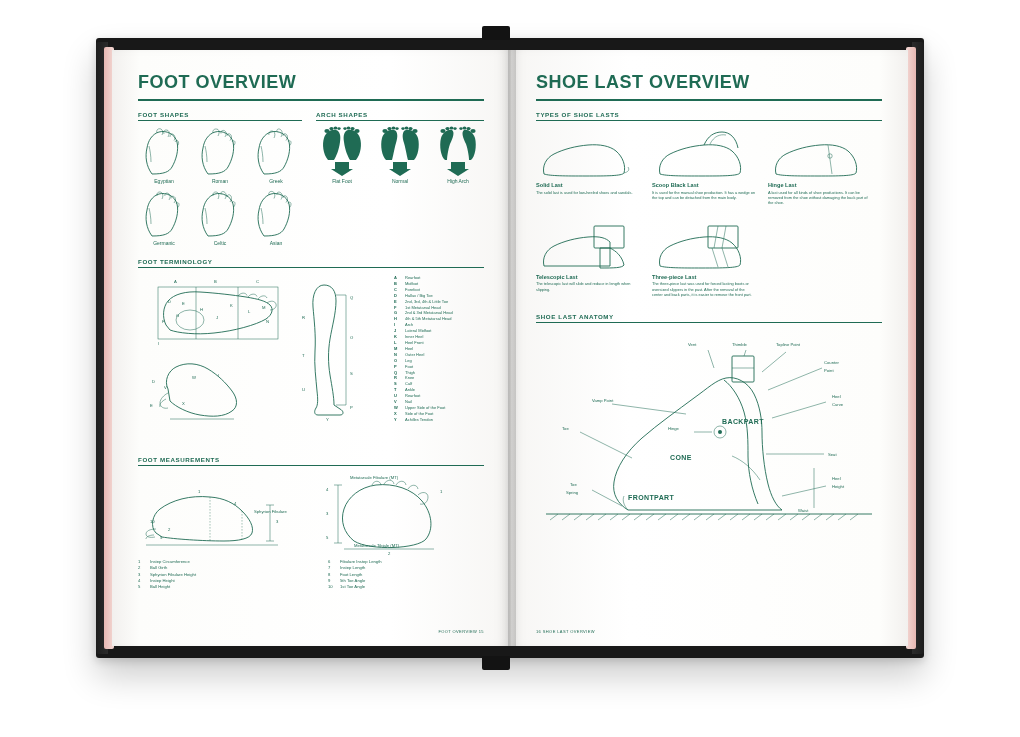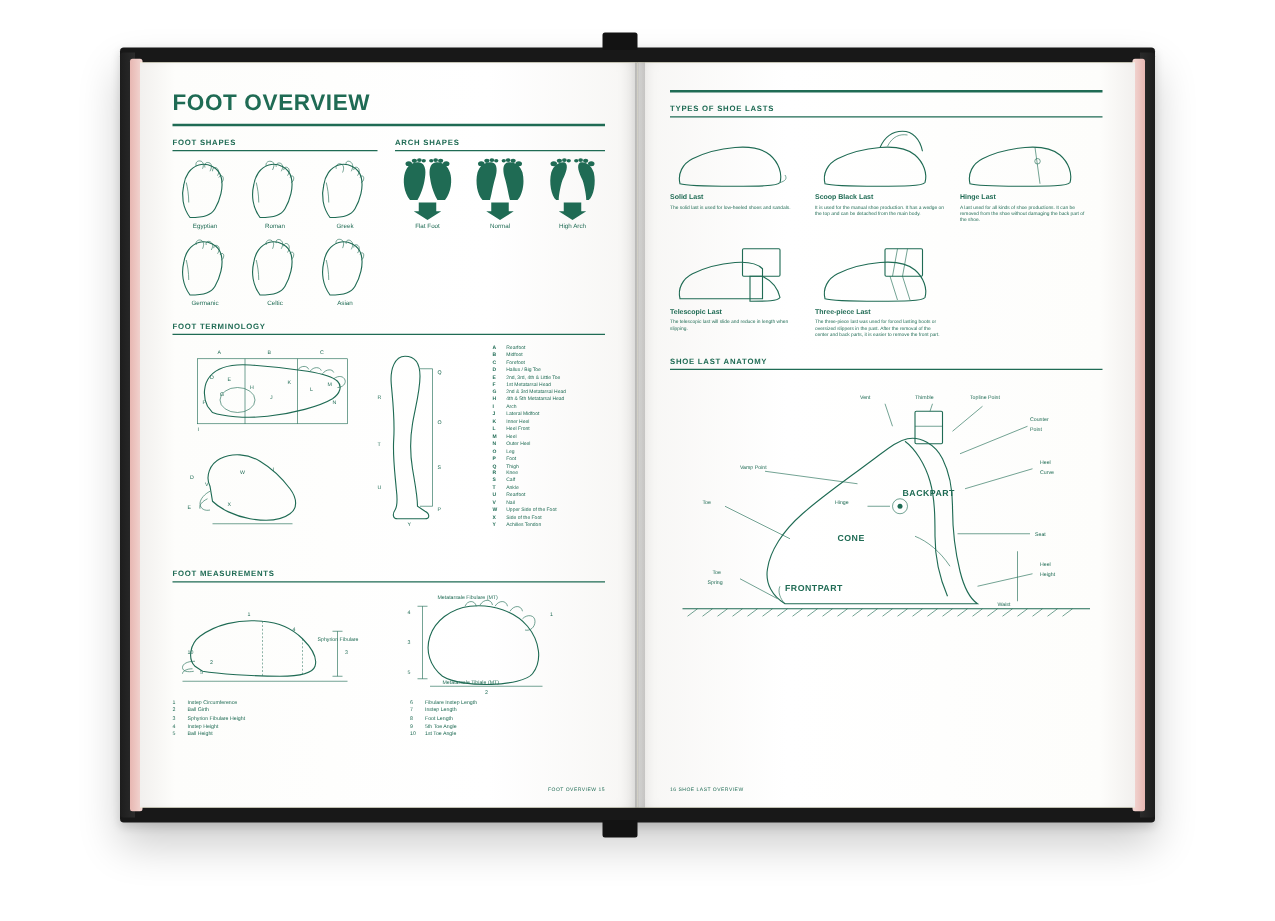--- a/index.html
+++ b/index.html
@@ -63,21 +63,21 @@
     right: 8px; top: 9px; bottom: 9px; width: 10px;
     background: linear-gradient(to left,#e7b7b2,#f3d8d4);
     border-radius: 2px;
   }
 
   .spread {
     position: absolute;
     left: 16px; top: 12px;
     width: 796px; height: 596px;
     display: flex;
-    background: #fef9c3;
+    background: #b91c1c;
   }
   .page {
     position: relative;
     width: 398px;
     height: 596px;
     background: #fdfdfb;
     overflow: hidden;
   }
   .page.left {
     background: linear-gradient(to right, #f2f0ee 0%, #fdfdfb 7%, #ffffff 70%, #f7f6f4 100%);
@@ -591,20 +591,21 @@
               </div>
             </div>
           </div>
 
           <div class="footer l">FOOT OVERVIEW   15</div>
         </div>
       </div>
 
       <div class="page right">
         <div class="pg-inner">
+          <h1 class="page-title">SHOE LAST OVERVIEW</h1>
           <div class="title-rule"></div>
 
           <div>
             <div class="sec-title">TYPES OF SHOE LASTS</div>
             <div class="sec-rule"></div>
 
             <div class="row" style="gap:12px;">
 
               <div style="width:104px;">
                 <svg width="104" height="56" viewBox="0 0 104 56">

